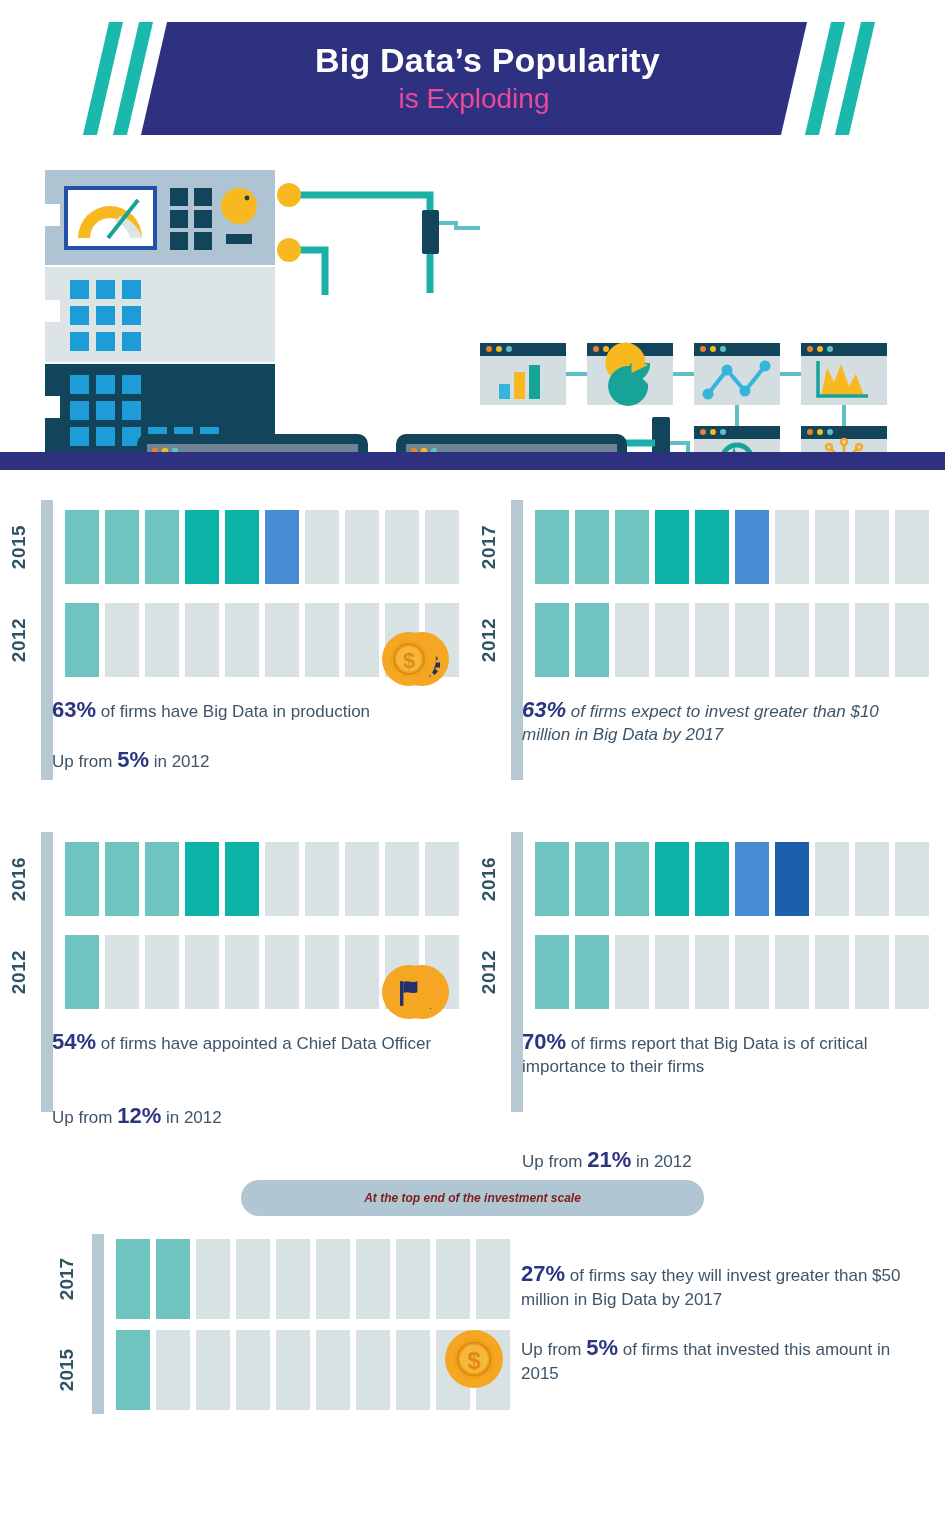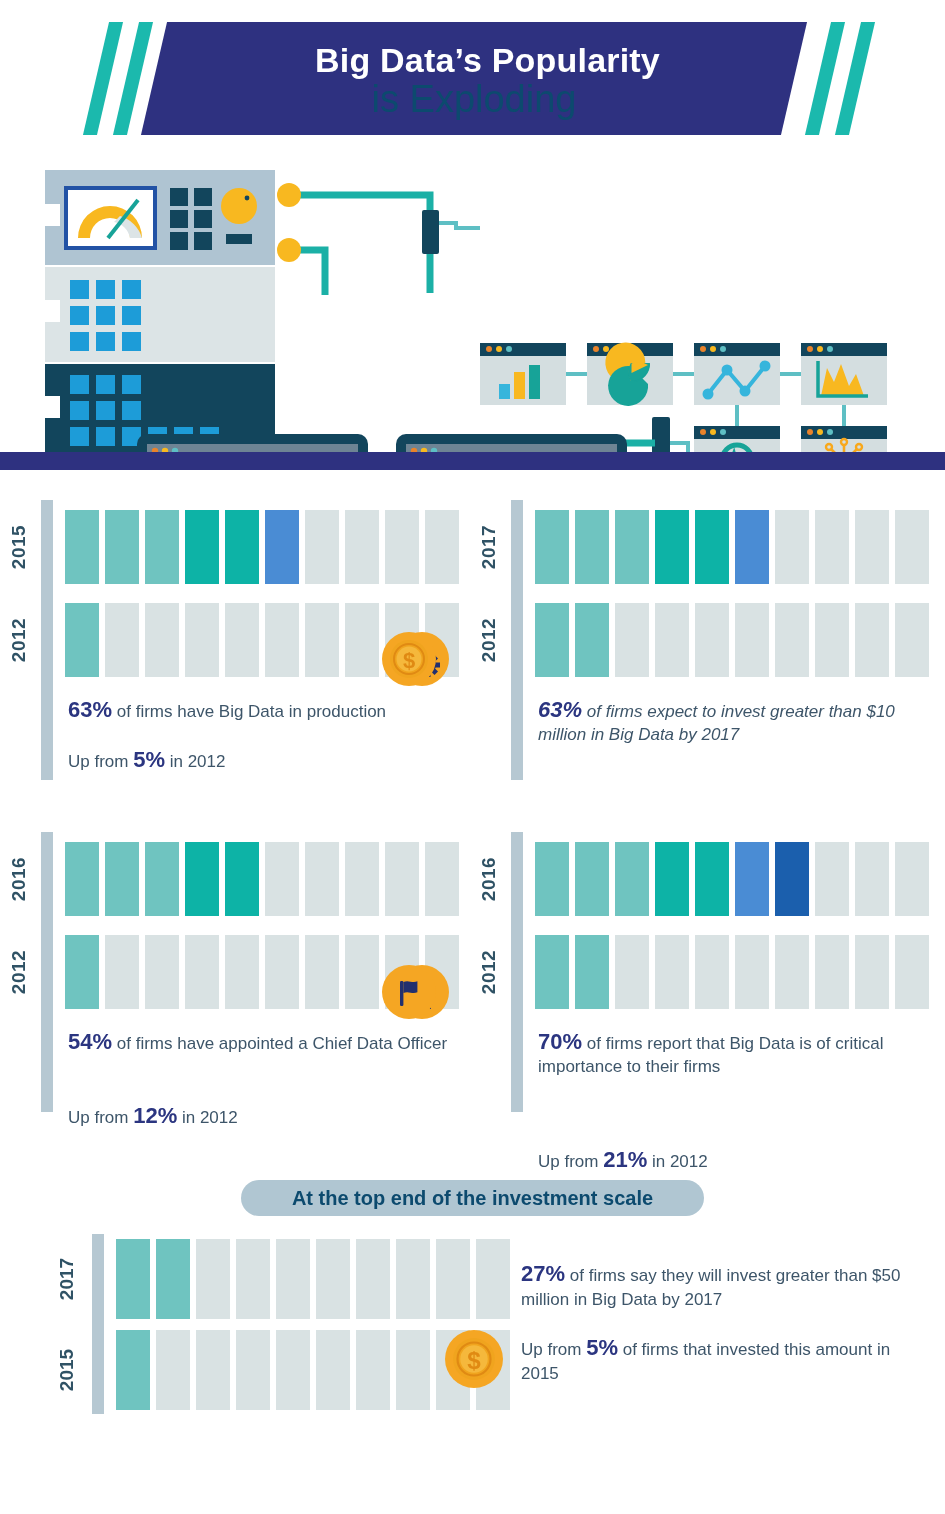--- a/index.html
+++ b/index.html
@@ -19,21 +19,21 @@
   .hstripe.s2 { left: 126px; }
   .hstripe.s3 { left: 818px; }
   .hstripe.s4 { left: 848px; }
   .hcenter { position: absolute; left: 154px; top: 0; width: 640px; height: 113px;
              background: #2E3180; transform: skewX(-13deg); }
   .htext { position: absolute; left: 154px; top: 0; width: 640px; height: 113px;
            display: flex; flex-direction: column; align-items: center;
            justify-content: center; }
   .htitle1 { color: #fff; font-size: 34px; font-weight: bold; letter-spacing: .2px;
              line-height: 40px; white-space: nowrap; margin-left: 27px; }
-  .htitle2 { color: #0c4a6e; font-size: 38px; font-weight: 300; line-height: 38px;
+  .htitle2 { color: #ec4899; font-size: 28px; font-weight: 300; line-height: 38px;
              white-space: nowrap; }
 
   
   .illus { position: absolute; left: 0; top: 160px; width: 945px; height: 295px; }
   .illus svg { display: block; }
 
   
   .navyband { position: absolute; left: 0; top: 452px; width: 945px; height: 18px;
               background: #2E3180; }
 
@@ -46,35 +46,35 @@
   .ylab span { transform: rotate(-90deg); font-size: 19px; font-weight: bold;
                color: #2F5265; letter-spacing: .5px; white-space: nowrap; }
   .ylab.r1 { top: 10px; }
   .ylab.r2 { top: 103px; }
 
   .barrow { position: absolute; left: 65px; height: 74px; display: flex; gap: 6px; }
   .barrow.r1 { top: 10px; }
   .barrow.r2 { top: 103px; }
   .bar { height: 74px; }
 
-  .caption { position: absolute; left: 68px; font-size: 17px; color: #3D5569;
+  .caption { position: absolute; left: 52px; font-size: 17px; color: #3D5569;
              line-height: 23px; }
   .caption.c1 { top: 198px; }
   .caption.c2 { top: 248px; }
   .pct { font-weight: bold; font-size: 22px; color: #2B3580; }
 
   .badge { position: absolute; width: 54px; height: 54px; border-radius: 50%;
            background: #F5A623; display: flex; align-items: center;
            justify-content: center; }
 
   
   .pill { position: absolute; left: 241px; top: 1180px; width: 463px; height: 36px;
           background: #B0C6D2; border-radius: 18px; display: flex;
           align-items: center; justify-content: center; }
-  .pill span { font-size: 20px; font-weight: bold; color: #0c4a6e; }
+  .pill span { font-size: 12px; font-weight: bold; color: #7f1d1d; font-style: italic; }
 
   
   .bottom { position: absolute; left: 0; top: 1234px; width: 945px; height: 180px; }
   .baxis { position: absolute; left: 92px; top: 0; width: 12px; height: 180px;
            background: #B6C8D2; }
   .blab { position: absolute; left: 44px; width: 46px; height: 80px;
           display: flex; align-items: center; justify-content: center; }
   .blab span { transform: rotate(-90deg); font-size: 19px; font-weight: bold;
                color: #2F5265; white-space: nowrap; }
   .blab.r1 { top: 5px; }

